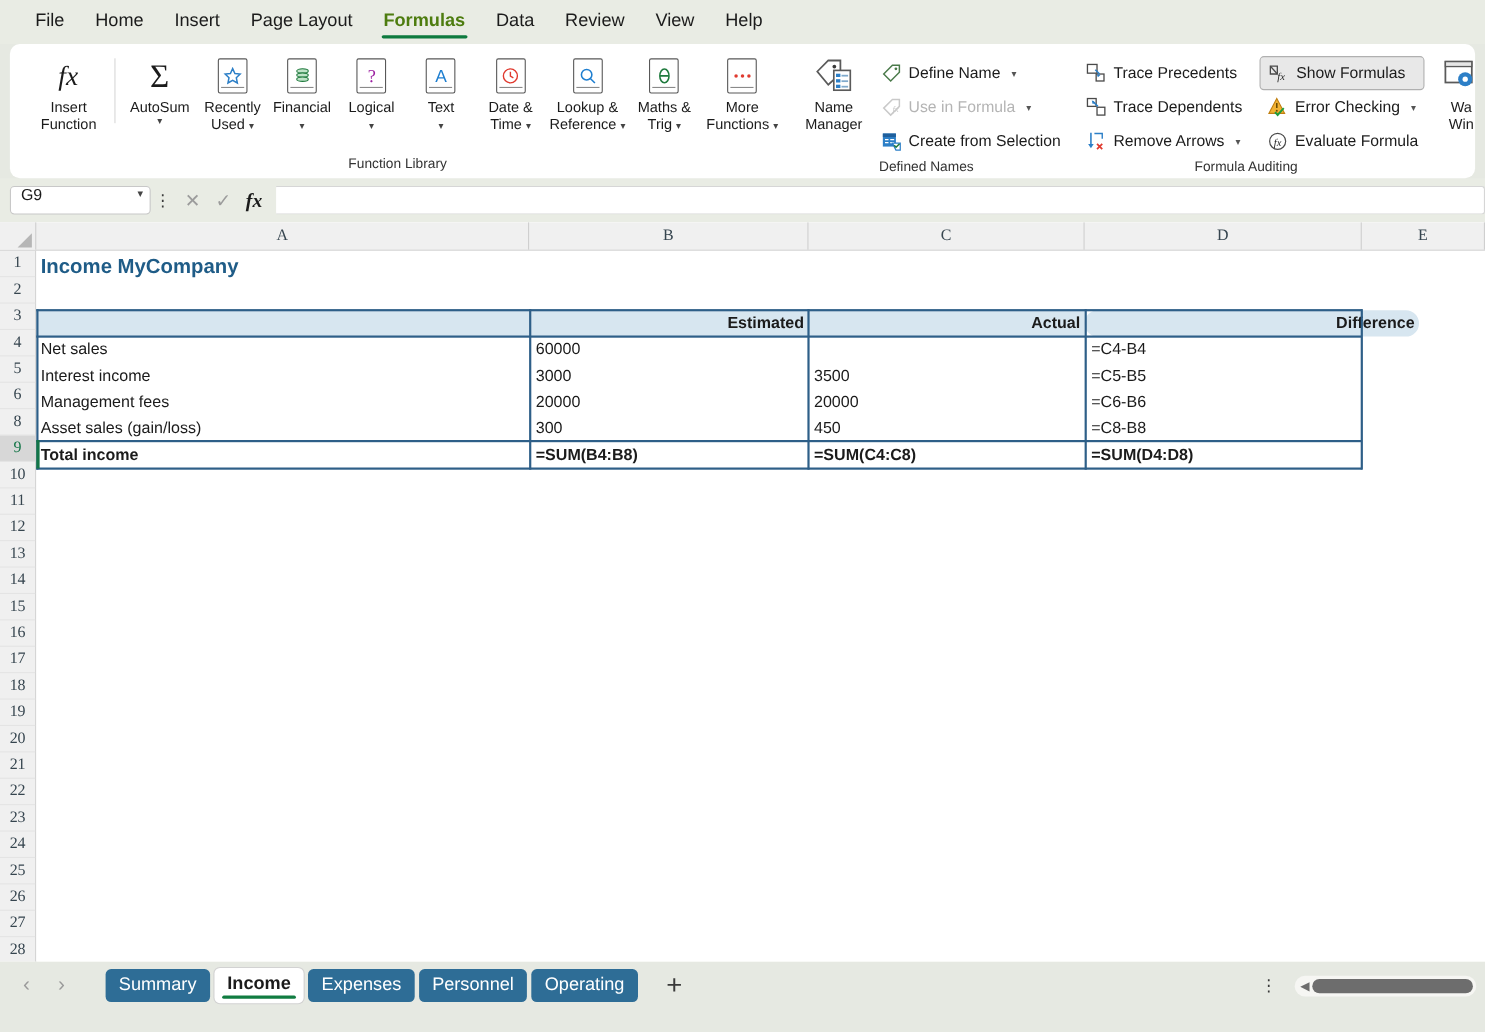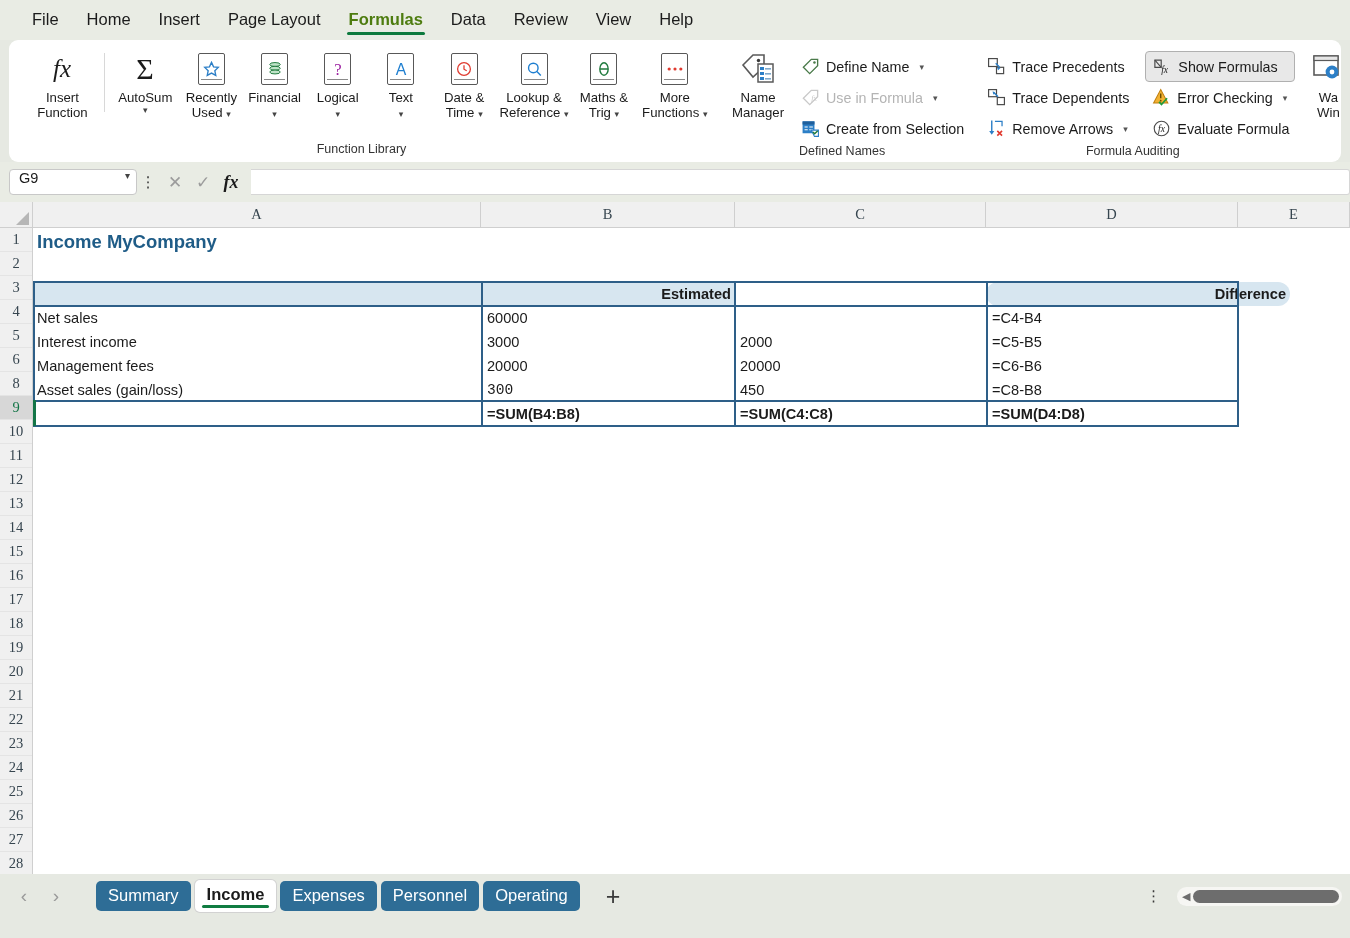--- a/index.html
+++ b/index.html
@@ -497,41 +497,43 @@
         <div class="rh">27</div>
         <div class="rh">28</div>
       </div>
 
       <div class="sheet">
 
         <div class="cell title" style="left:0;top:0;width:448px;height:28px;">Income MyCompany</div>
 
         <div class="cell hdrfill" style="left:0;top:54px;width:448px;"></div>
         <div class="cell hdrfill r b" style="left:448px;top:54px;width:254px;">Estimated</div>
+        <div class="cell hdrfill r b" style="left:702px;top:54px;width:251px;">Actual</div>
         <div class="cell hdrfill r b" style="left:953px;top:54px;width:304px;border-radius:12px;">Difference</div>
 
         <div class="cell" style="left:0;top:78px;width:448px;">Net sales</div>
         <div class="cell" style="left:450px;top:78px;width:252px;">60000</div>
         <div class="cell" style="left:955px;top:78px;width:250px;">=C4-B4</div>
 
         <div class="cell" style="left:0;top:102px;width:448px;">Interest income</div>
         <div class="cell" style="left:450px;top:102px;width:252px;">3000</div>
-        <div class="cell" style="left:703px;top:102px;width:250px;">2000</div>
+        <div class="cell" style="left:703px;top:102px;width:250px;">3500</div>
         <div class="cell" style="left:955px;top:102px;width:250px;">=C5-B5</div>
 
         <div class="cell" style="left:0;top:126px;width:448px;">Management fees</div>
         <div class="cell" style="left:450px;top:126px;width:252px;">20000</div>
         <div class="cell" style="left:703px;top:126px;width:250px;">20000</div>
         <div class="cell" style="left:955px;top:126px;width:250px;">=C6-B6</div>
 
         <div class="cell" style="left:0;top:150px;width:448px;">Asset sales (gain/loss)</div>
-        <div class="cell" style="left:450px;top:150px;width:280px;font-family:Liberation Mono, monospace;">300</div>
+        <div class="cell" style="left:450px;top:150px;width:280px;">300</div>
         <div class="cell" style="left:703px;top:150px;width:250px;">450</div>
         <div class="cell" style="left:955px;top:150px;width:250px;">=C8-B8</div>
 
+        <div class="cell b" style="left:0;top:174px;width:448px;">Total income</div>
         <div class="cell b" style="left:450px;top:174px;width:252px;">=SUM(B4:B8)</div>
         <div class="cell b" style="left:703px;top:174px;width:250px;">=SUM(C4:C8)</div>
         <div class="cell b" style="left:955px;top:174px;width:250px;">=SUM(D4:D8)</div>
 
         <div class="tborder" style="left:0;top:53px;width:1205px;height:1.5px;"></div>
         <div class="tborder" style="left:0;top:77px;width:1205px;height:1.5px;"></div>
         <div class="tborder" style="left:0;top:172px;width:1205px;height:1.5px;"></div>
         <div class="tborder" style="left:0;top:197px;width:1205px;height:1.5px;"></div>
         <div class="tborder" style="left:0;top:53px;width:1.5px;height:146px;"></div>
         <div class="tborder" style="left:448px;top:53px;width:1.5px;height:146px;"></div>

